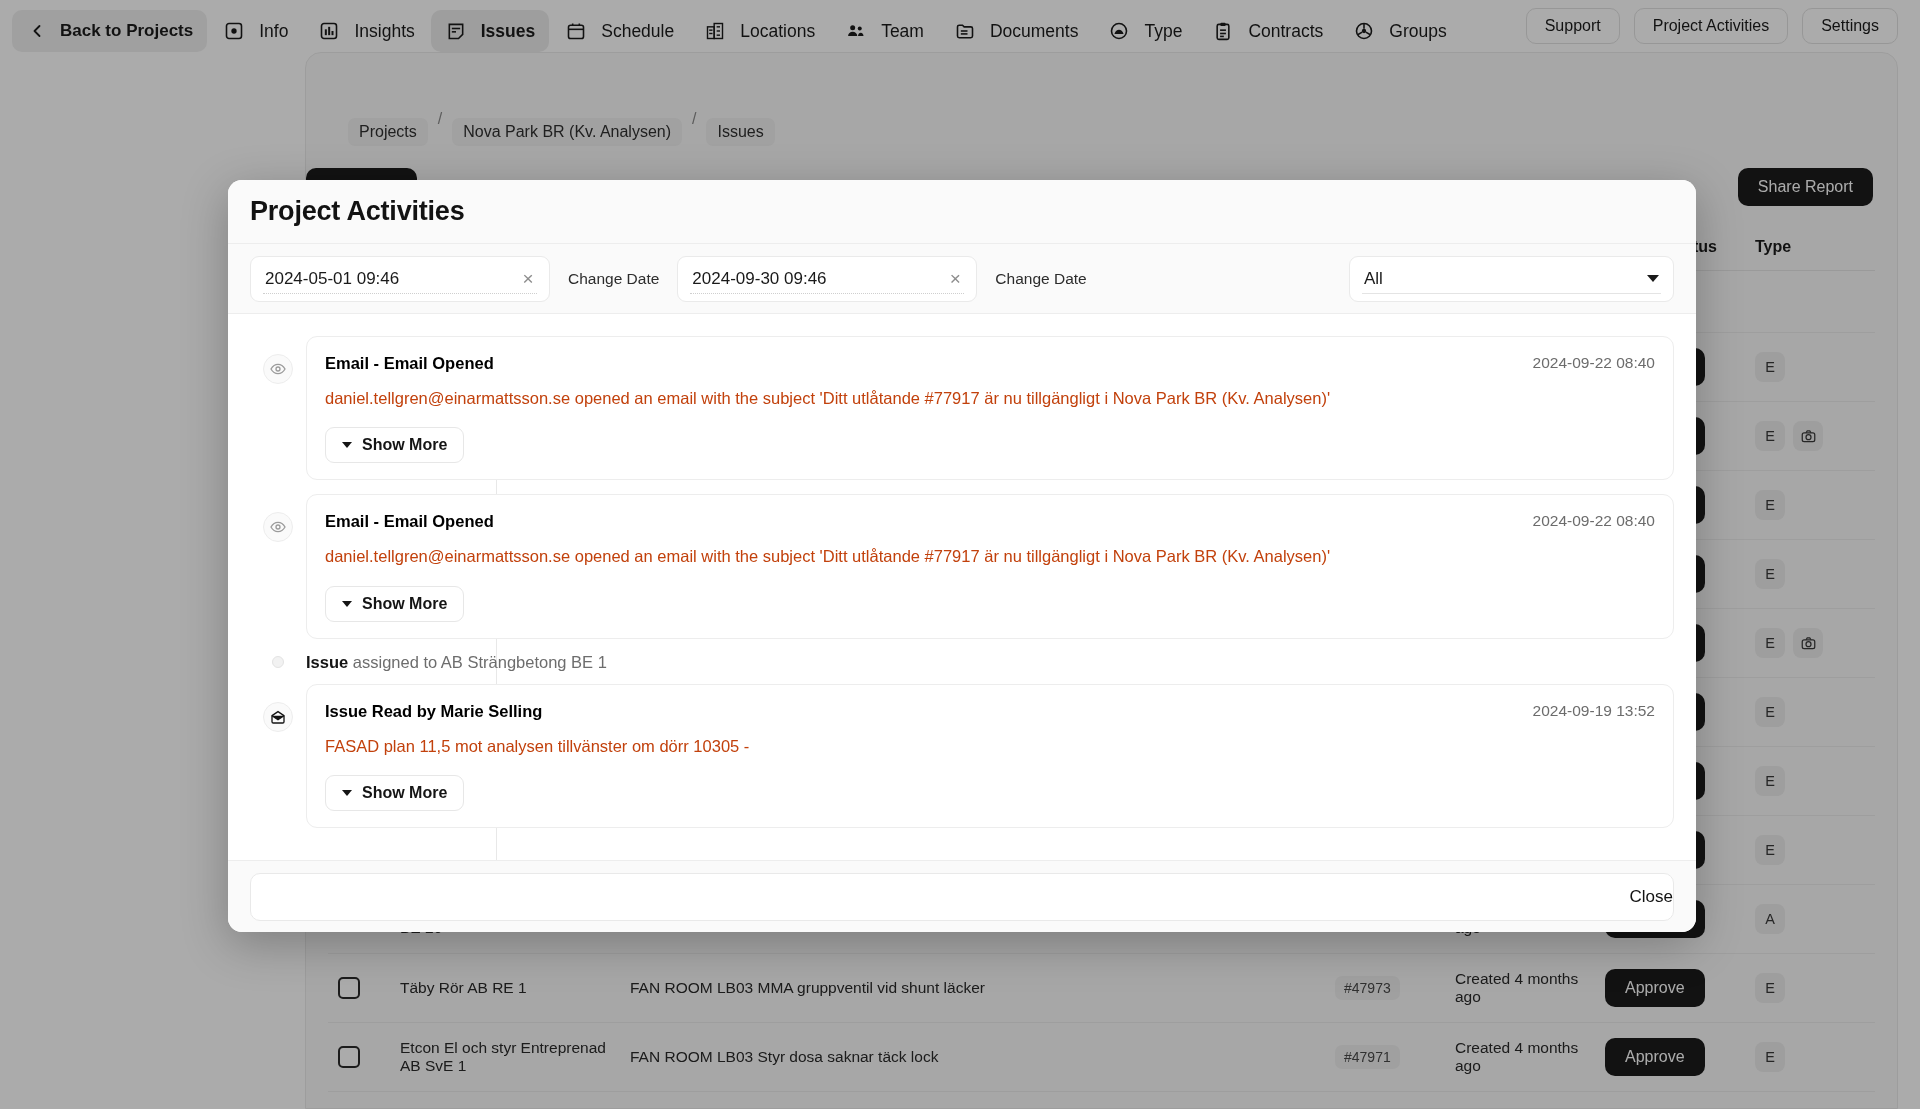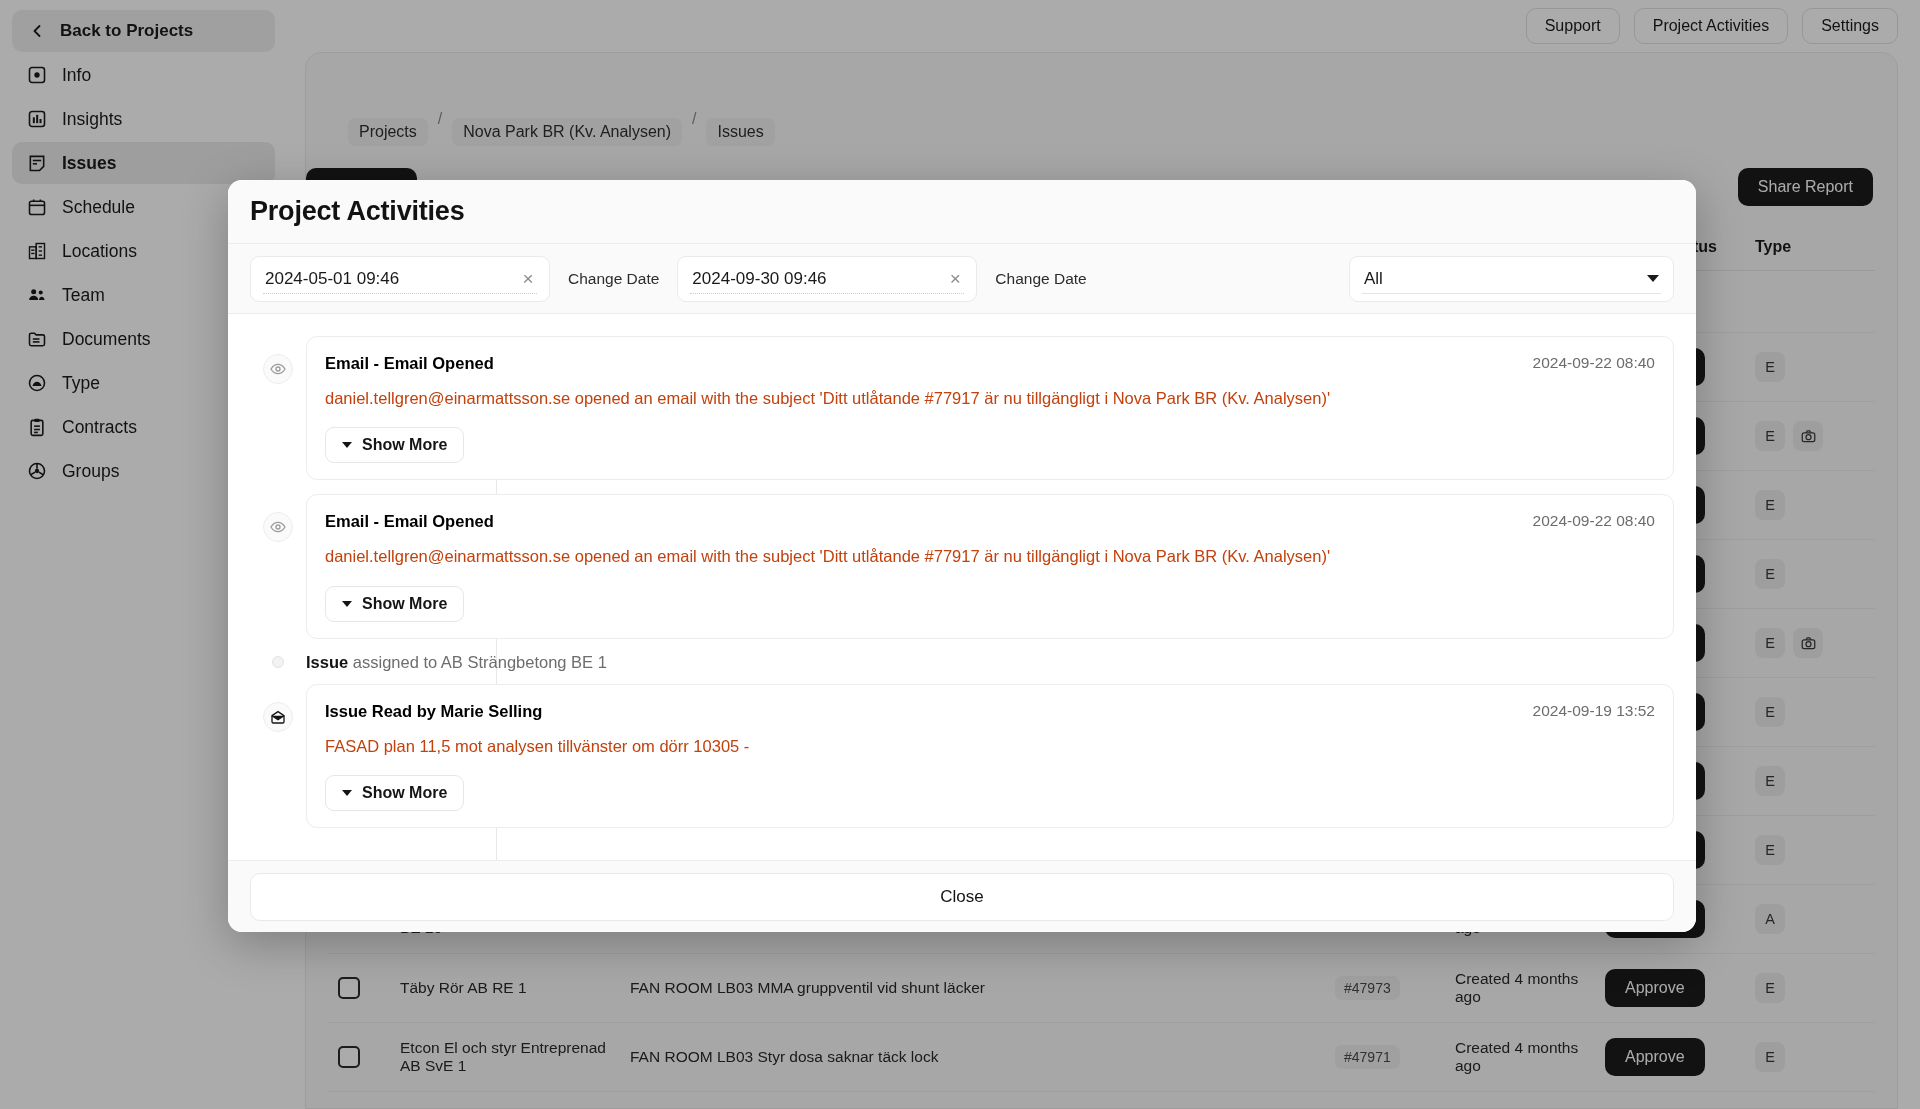--- a/index.html
+++ b/index.html
@@ -12,21 +12,21 @@
   #root { position: relative; width: 1920px; height: 1109px; }
 
   
   .app { position: absolute; inset: 0; display: flex; background: #fff; }
 
   
   .sidebar {
     width: 287px; flex: 0 0 287px;
     background: #ffffff;
     padding: 10px 12px 0 12px;
-    display: flex; flex-direction: column; gap: 2px;
+    display: flex; flex-direction: row; gap: 2px;
   }
   .nav-item {
     display: flex; align-items: center; gap: 14px;
     height: 42px; padding: 0 14px;
     border-radius: 10px;
     font-size: 17.5px; color: #1c1c1c;
     cursor: pointer; white-space: nowrap;
   }
   .nav-item.back { background: #efefef; font-weight: 700; font-size: 17px; gap: 12px; }
   .nav-item.active { background: #ececec; font-weight: 700; }
@@ -211,21 +211,21 @@
 
   .modal-foot {
     flex: 0 0 72px; background: #fafafa;
     border-top: 1px solid #ededed;
     display: flex; align-items: center; padding: 0 22px;
   }
   .close-btn {
     flex: 1; height: 48px;
     border: 1px solid #e9e9e9; border-radius: 10px;
     background: #fff; color: #131313; font-size: 17px;
-    font-family: inherit; cursor: pointer;
+    font-family: inherit; cursor: pointer; text-align: right;
   }
 </style>
 </head>
 <body>
 
 <div id="root">
 
   <div class="app">
 
     <nav class="sidebar">

